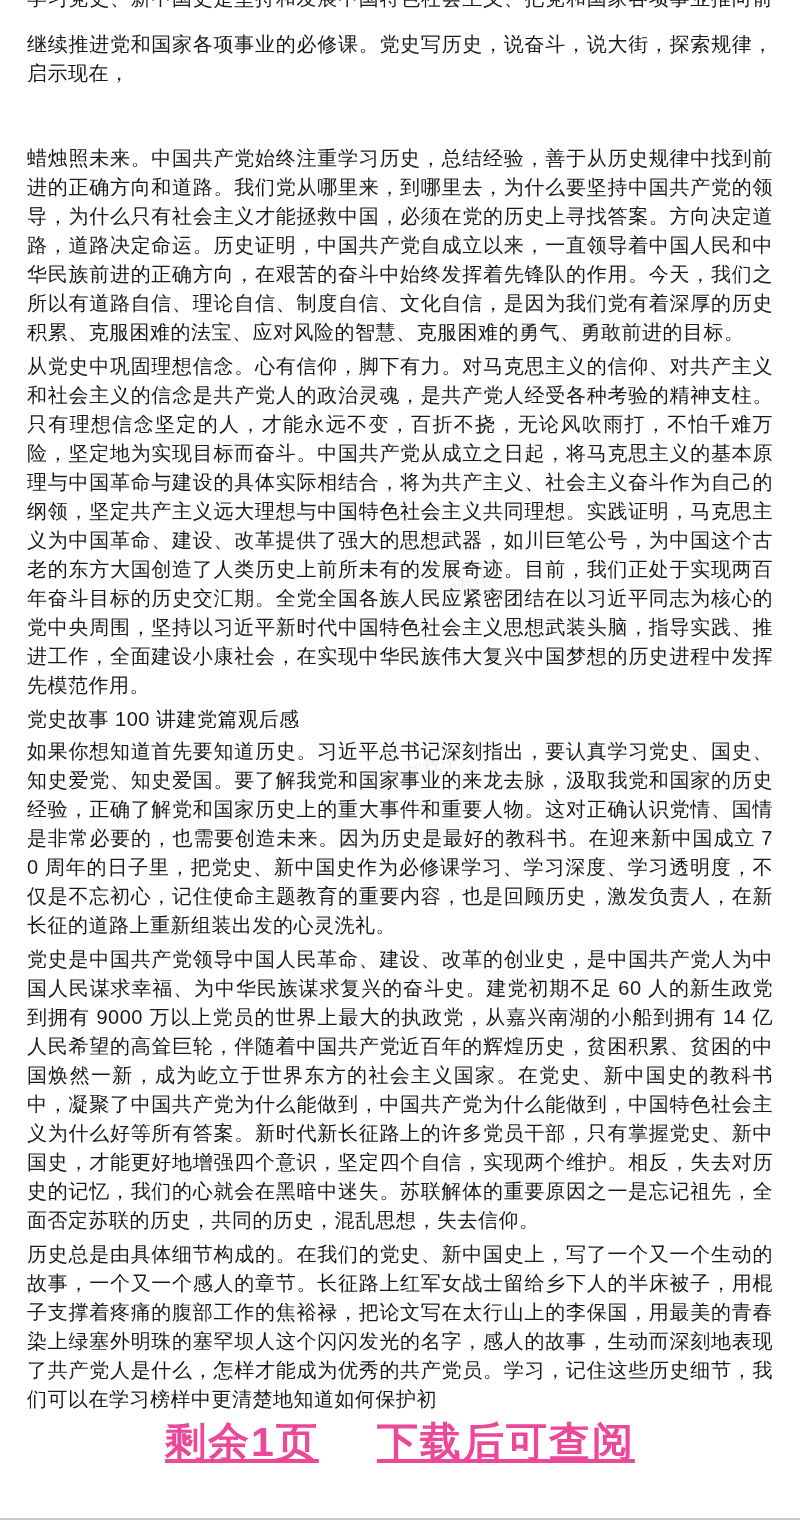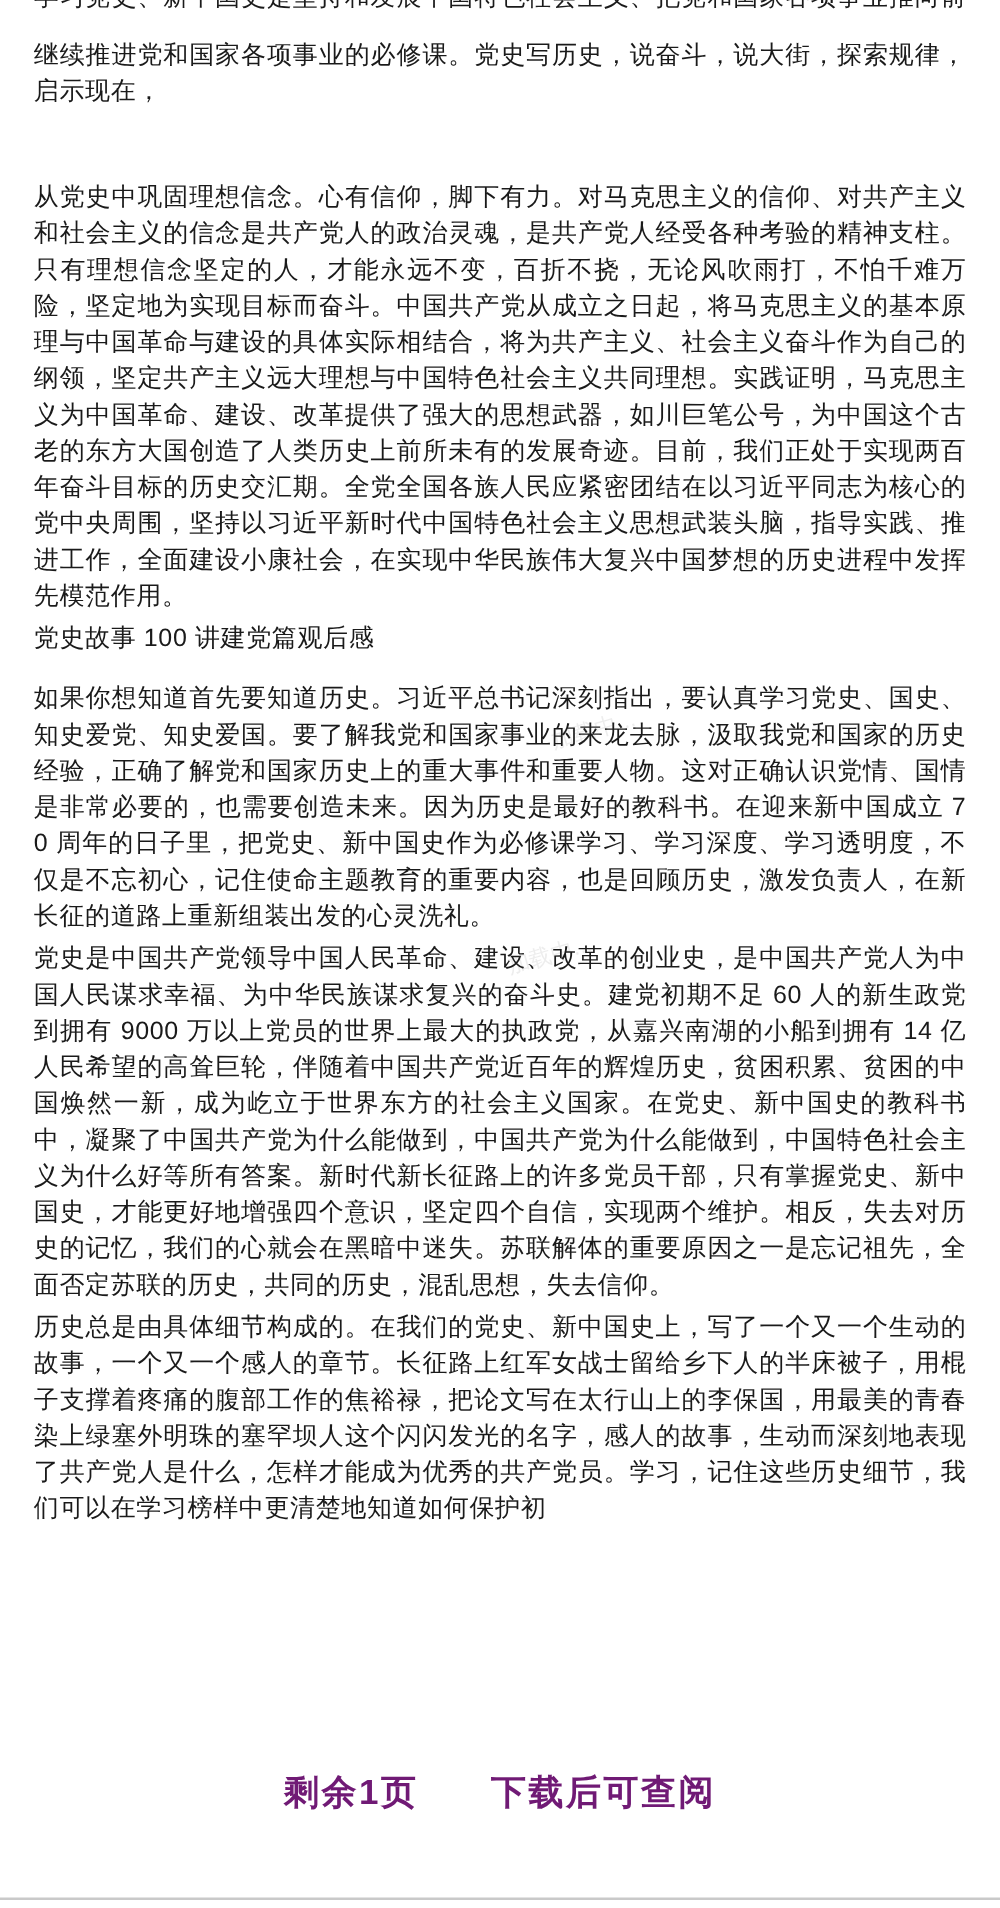--- a/index.html
+++ b/index.html
@@ -37,33 +37,34 @@
     margin-bottom: 17px;
   }
   .clip-top p {
     margin-top: -16px;
   }
   .intro-line {
     margin-bottom: 56px;
   }
   .heading-line {
     margin-top: 2px;
-    margin-bottom: 19px;
+    margin-bottom: 3px;
   }
   .footer-notice {
     position: absolute;
     top: 1415px;
     left: 0;
     width: 100%;
     text-align: center;
-    font-size: 28px;
+    font-size: 41px;
     font-weight: bold;
-    color: #701a75;
+    color: #ec4899;
     letter-spacing: 2px;
     cursor: pointer;
+    text-decoration: underline;
   }
   .footer-notice .gap-space {
     display: inline-block;
     width: 58px;
   }
   .watermark {
     position: absolute;
     font-size: 18px;
     color: rgba(80, 80, 80, 0.10);
     transform: rotate(-16deg);
@@ -87,20 +88,21 @@
 <div class="page">
 
   <div class="text-col">
 
     <div class="clip-top">
       <p class="body-text">学习党史、新中国史是坚持和发展中国特色社会主义、把党和国家各项事业推向前进、</p>
     </div>
 
     <p class="body-text intro-line">继续推进党和国家各项事业的必修课。党史写历史，说奋斗，说大街，探索规律，启示现在，</p>
 
+    <p class="body-text">蜡烛照未来。中国共产党始终注重学习历史，总结经验，善于从历史规律中找到前进的正确方向和道路。我们党从哪里来，到哪里去，为什么要坚持中国共产党的领导，为什么只有社会主义才能拯救中国，必须在党的历史上寻找答案。方向决定道路，道路决定命运。历史证明，中国共产党自成立以来，一直领导着中国人民和中华民族前进的正确方向，在艰苦的奋斗中始终发挥着先锋队的作用。今天，我们之所以有道路自信、理论自信、制度自信、文化自信，是因为我们党有着深厚的历史积累、克服困难的法宝、应对风险的智慧、克服困难的勇气、勇敢前进的目标。</p>
 
     <p class="body-text">从党史中巩固理想信念。心有信仰，脚下有力。对马克思主义的信仰、对共产主义和社会主义的信念是共产党人的政治灵魂，是共产党人经受各种考验的精神支柱。只有理想信念坚定的人，才能永远不变，百折不挠，无论风吹雨打，不怕千难万险，坚定地为实现目标而奋斗。中国共产党从成立之日起，将马克思主义的基本原理与中国革命与建设的具体实际相结合，将为共产主义、社会主义奋斗作为自己的纲领，坚定共产主义远大理想与中国特色社会主义共同理想。实践证明，马克思主义为中国革命、建设、改革提供了强大的思想武器，如川巨笔公号，为中国这个古老的东方大国创造了人类历史上前所未有的发展奇迹。目前，我们正处于实现两百年奋斗目标的历史交汇期。全党全国各族人民应紧密团结在以习近平同志为核心的党中央周围，坚持以习近平新时代中国特色社会主义思想武装头脑，指导实践、推进工作，全面建设小康社会，在实现中华民族伟大复兴中国梦想的历史进程中发挥先模范作用。</p>
 
     <p class="body-text heading-line">党史故事 100 讲建党篇观后感</p>
 
     <p class="body-text">如果你想知道首先要知道历史。习近平总书记深刻指出，要认真学习党史、国史、知史爱党、知史爱国。要了解我党和国家事业的来龙去脉，汲取我党和国家的历史经验，正确了解党和国家历史上的重大事件和重要人物。这对正确认识党情、国情是非常必要的，也需要创造未来。因为历史是最好的教科书。在迎来新中国成立 70 周年的日子里，把党史、新中国史作为必修课学习、学习深度、学习透明度，不仅是不忘初心，记住使命主题教育的重要内容，也是回顾历史，激发负责人，在新长征的道路上重新组装出发的心灵洗礼。</p>
 
     <p class="body-text">党史是中国共产党领导中国人民革命、建设、改革的创业史，是中国共产党人为中国人民谋求幸福、为中华民族谋求复兴的奋斗史。建党初期不足 60 人的新生政党到拥有 9000 万以上党员的世界上最大的执政党，从嘉兴南湖的小船到拥有 14 亿人民希望的高耸巨轮，伴随着中国共产党近百年的辉煌历史，贫困积累、贫困的中国焕然一新，成为屹立于世界东方的社会主义国家。在党史、新中国史的教科书中，凝聚了中国共产党为什么能做到，中国共产党为什么能做到，中国特色社会主义为什么好等所有答案。新时代新长征路上的许多党员干部，只有掌握党史、新中国史，才能更好地增强四个意识，坚定四个自信，实现两个维护。相反，失去对历史的记忆，我们的心就会在黑暗中迷失。苏联解体的重要原因之一是忘记祖先，全面否定苏联的历史，共同的历史，混乱思想，失去信仰。</p>
 
 

